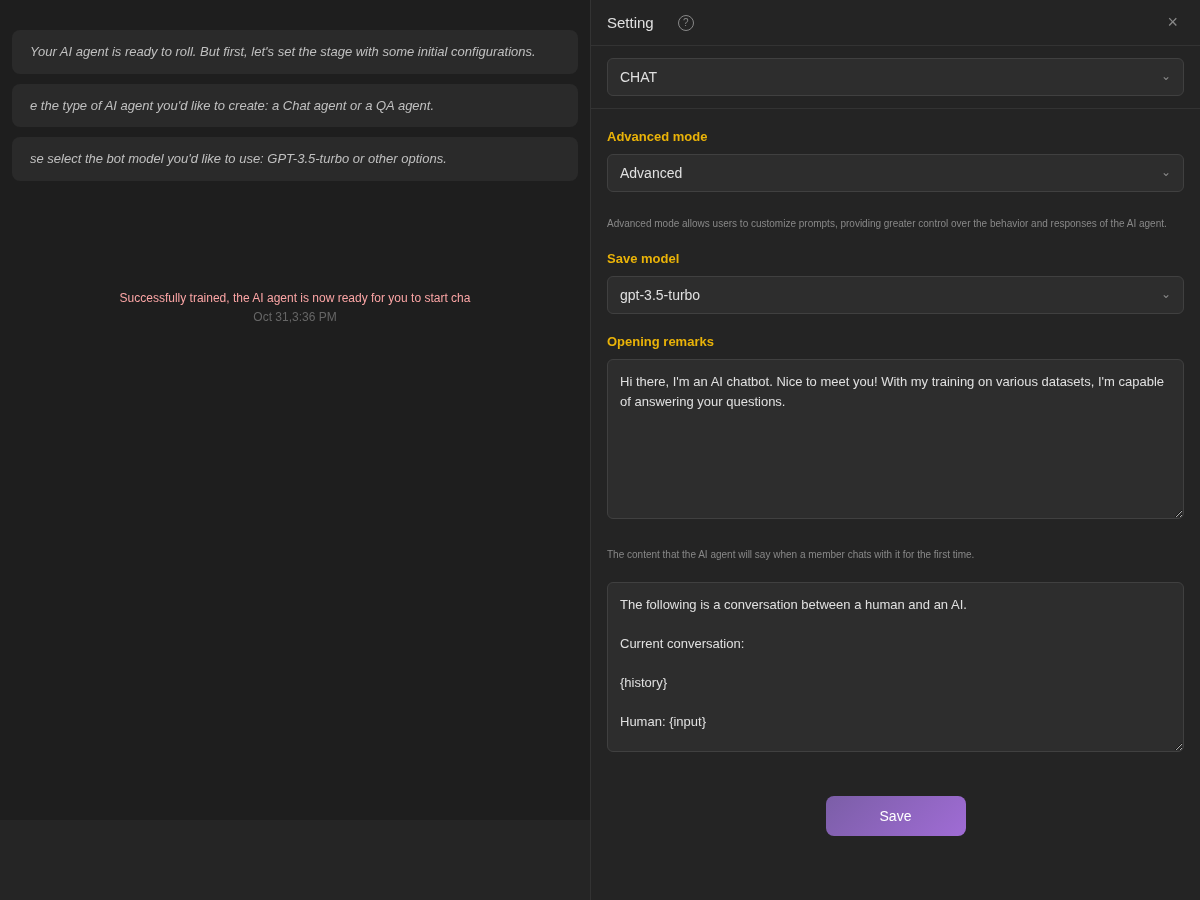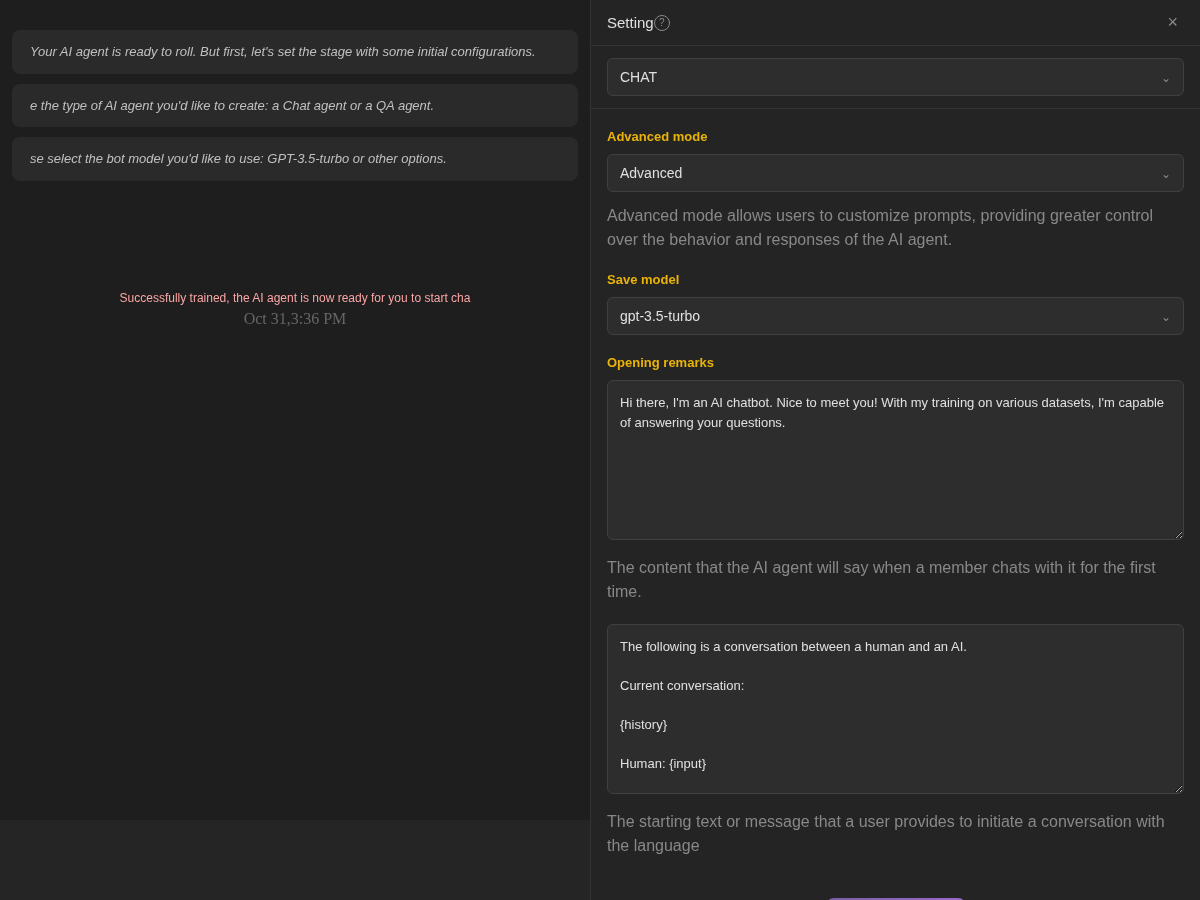--- a/index.html
+++ b/index.html
@@ -37,23 +37,22 @@
     .chat-system-message {
       color: #fca5a5;
       text-align: center;
       font-size: 12px;
       margin: 20px 12px 5px;
     }
 
     .chat-timestamp {
       color: #666;
       text-align: center;
-      font-size: 16px;
+      font-size: 12px;
       margin: 4px 12px;
-      font-family: Liberation Serif, serif;
     }
 
     .chat-messages-container {
       padding-top: 20px;
     }
 
     .chat-input-area {
       position: absolute;
       bottom: 0;
       left: 0;
@@ -81,21 +80,21 @@
       background: #242424;
       border-bottom: 1px solid #333;
       position: sticky;
       top: 0;
       z-index: 10;
     }
 
     .settings-title {
       display: flex;
       align-items: center;
-      gap: 0;
+      gap: 24px;
       font-size: 15px;
       font-weight: 500;
       color: #e0e0e0;
     }
 
     .help-icon {
       width: 16px;
       height: 16px;
       border-radius: 50%;
       border: 1px solid #888;
@@ -128,21 +127,21 @@
 
     .dropdown {
       width: 100%;
       background: #2d2d2d;
       border: 1px solid #404040;
       border-radius: 6px;
       color: #e0e0e0;
       padding: 10px 12px;
       font-size: 14px;
       display: flex;
-      align-items: flex-end;
+      align-items: flex-start;
       justify-content: space-between;
       cursor: pointer;
     }
 
     .dropdown-arrow {
       color: #888;
       font-size: 12px;
     }
 
     .settings-section {
@@ -150,24 +149,24 @@
     }
 
     .section-label {
       font-size: 13px;
       font-weight: 600;
       color: #eab308;
       margin-bottom: 10px;
     }
 
     .section-description {
-      font-size: 16px;
+      font-size: 10px;
       color: #888;
       line-height: 1.5;
-      margin-top: 12px;
+      margin-top: 24px;
     }
 
     .textarea-field {
       width: 100%;
       background: #2d2d2d;
       border: 1px solid #404040;
       border-radius: 6px;
       color: #e0e0e0;
       padding: 12px;
       font-size: 13px;
@@ -267,21 +266,20 @@
     </div>
 
     <div class="settings-section">
       <textarea class="textarea-field prompt-field" style="">The following is a conversation between a human and an AI.
 
 Current conversation:
 
 {history}
 
 Human: {input}</textarea>
-      <div class="section-description">The starting text or message that a user provides to initiate a conversation with the language</div>
     </div>
 
   </div>
 
   <div class="save-btn-wrapper">
     <button class="save-btn">
       <span>Save</span>
     </button>
   </div>
 </div>

